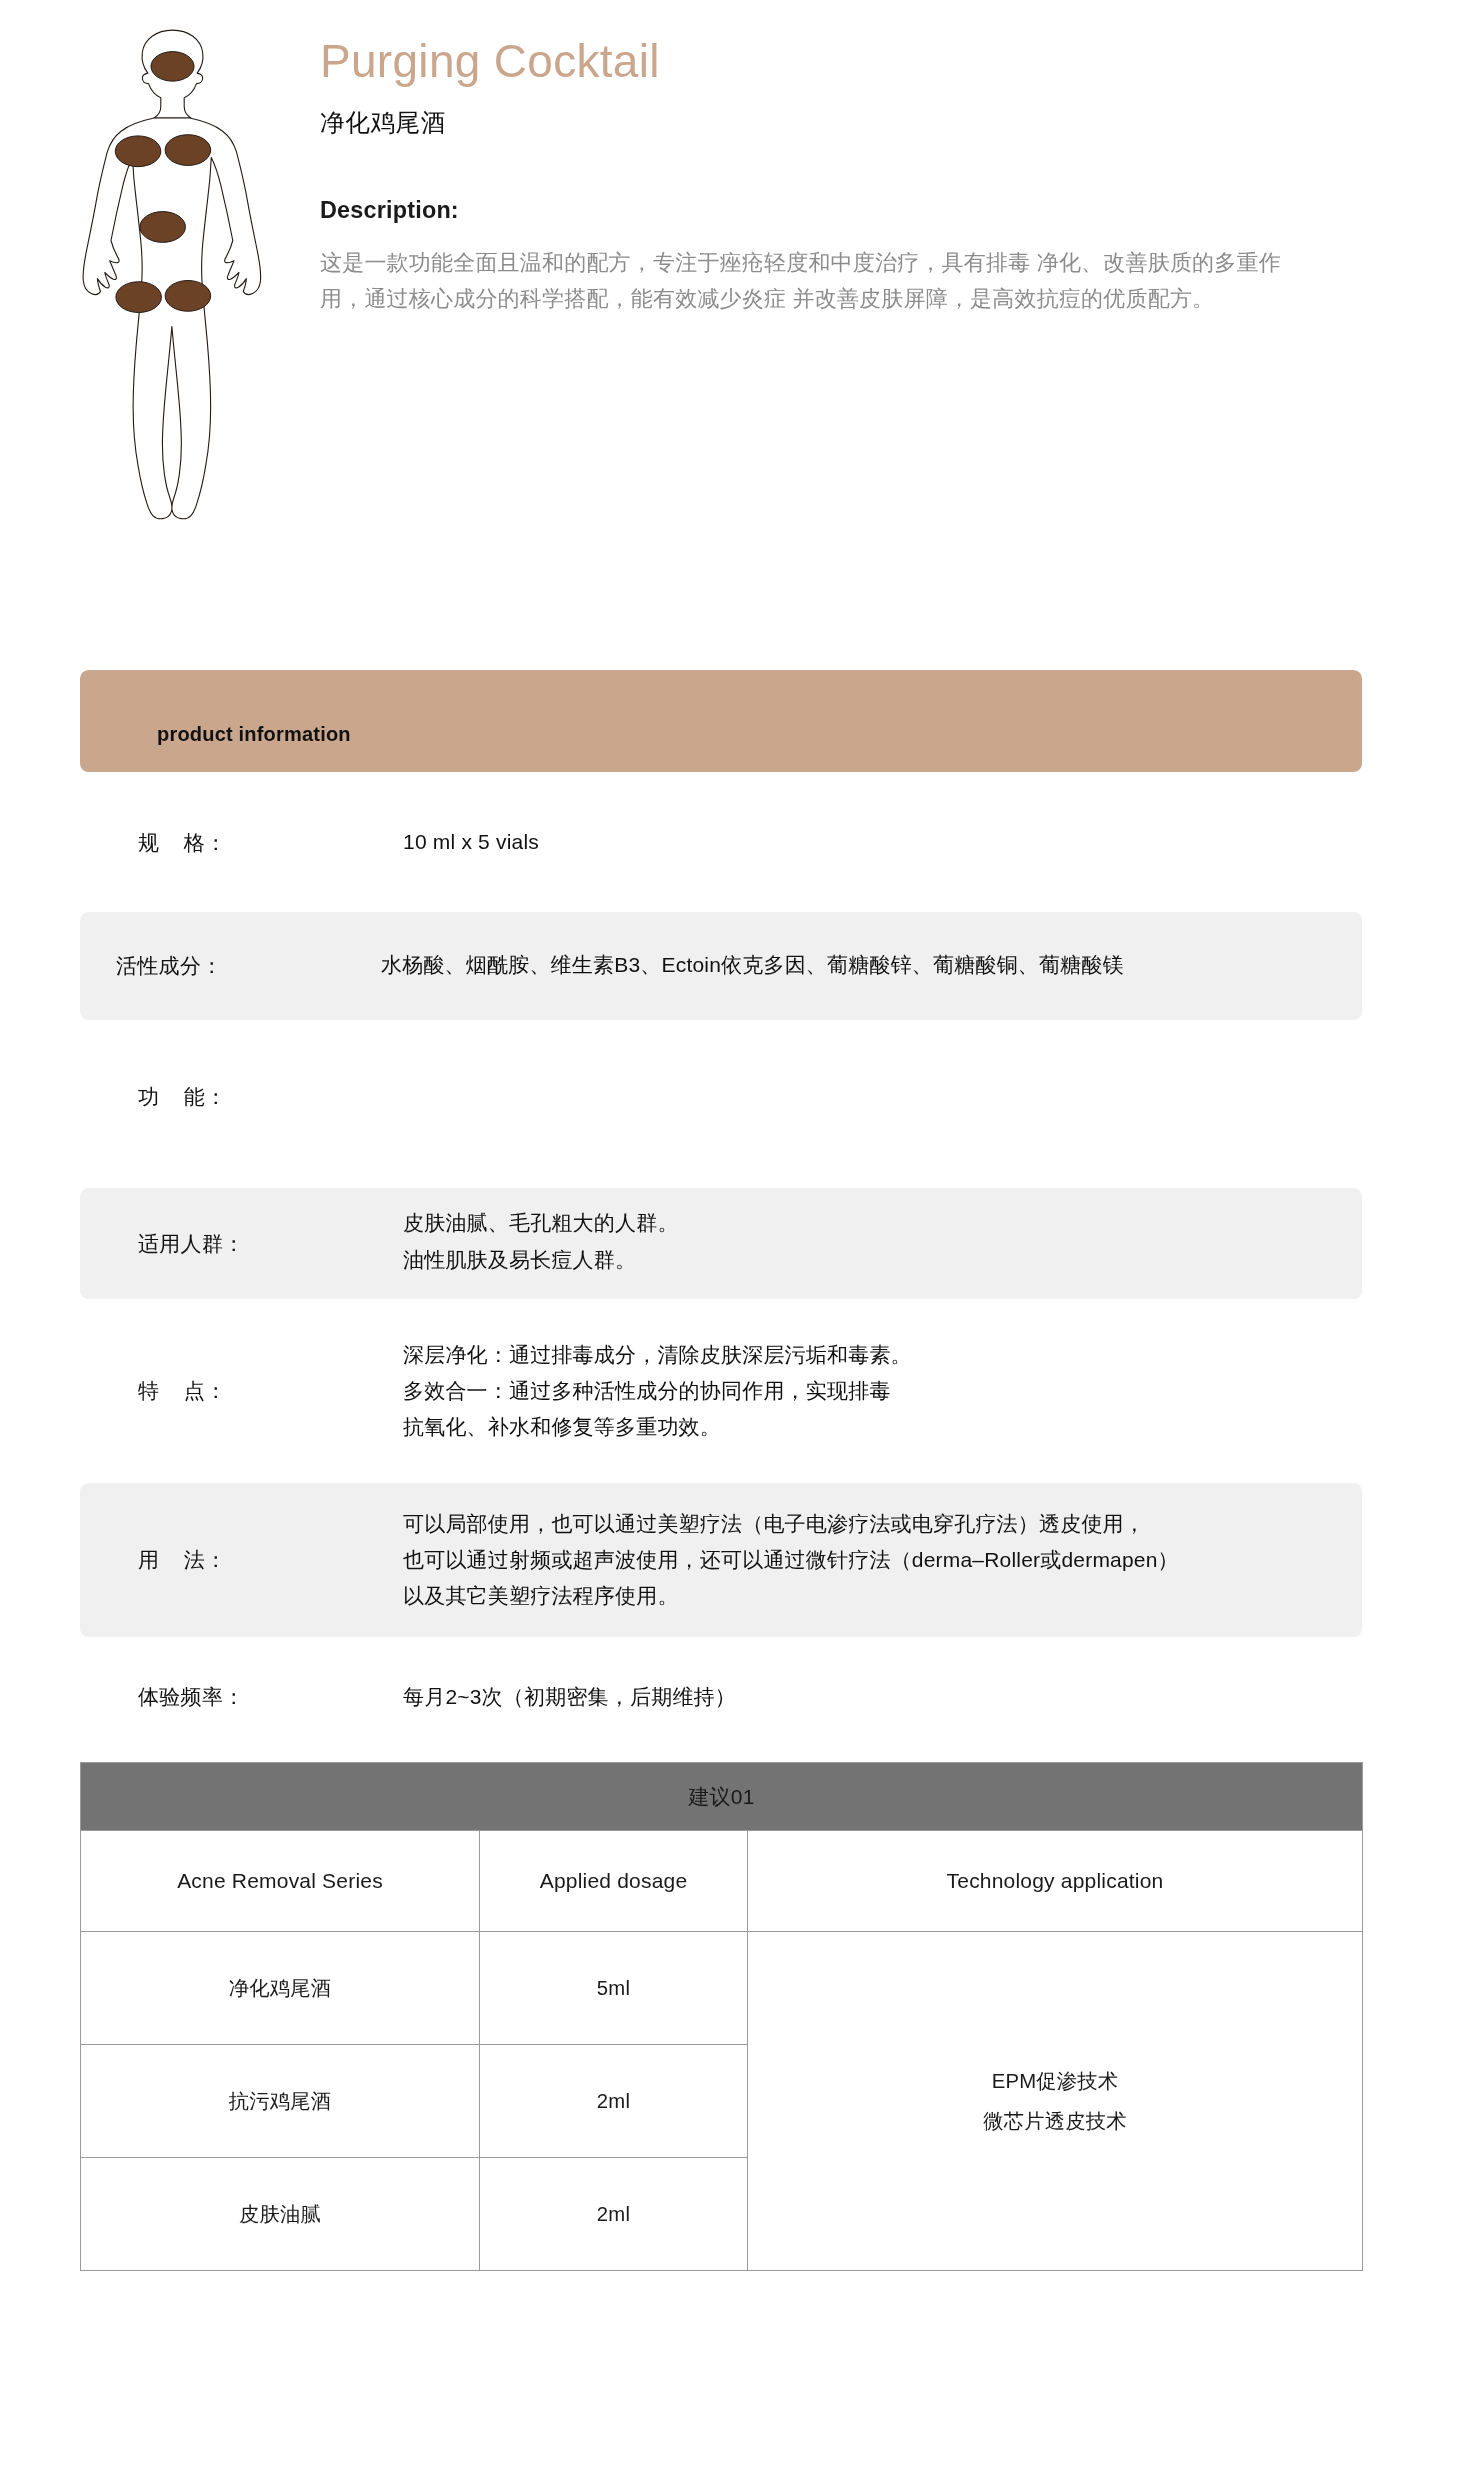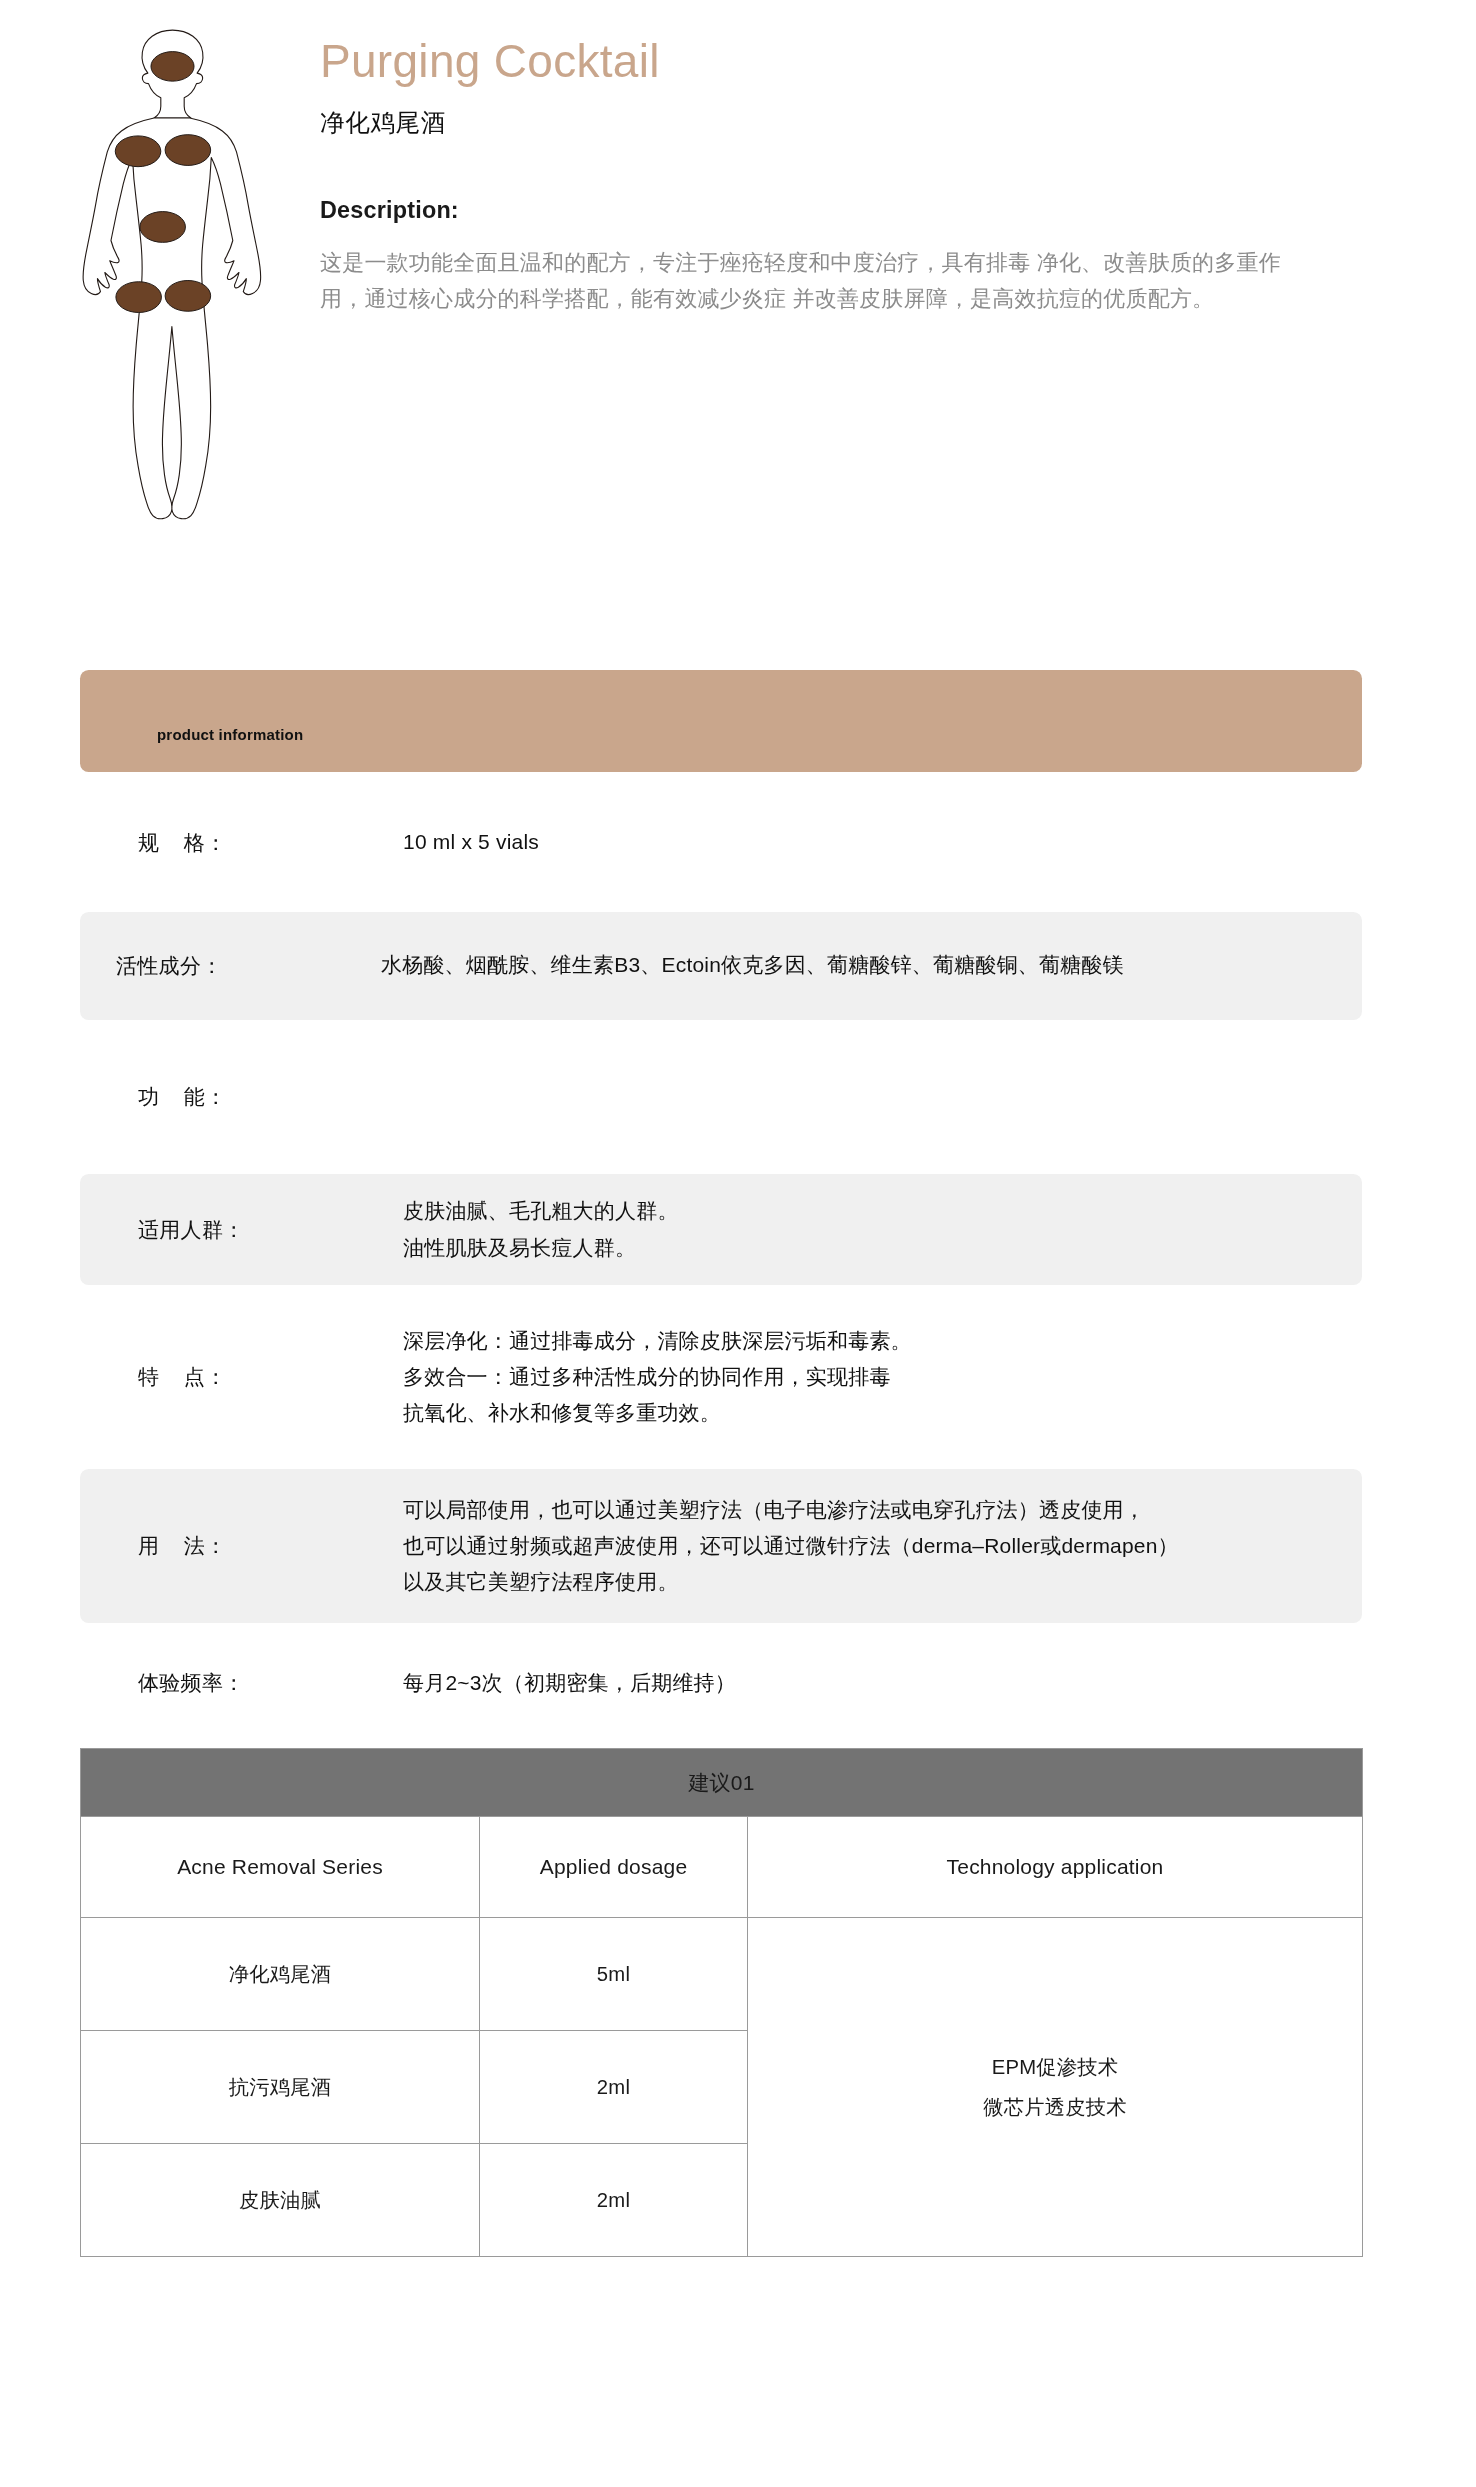--- a/index.html
+++ b/index.html
@@ -70,21 +70,21 @@
     margin: 128px 0 0 80px;
     width: 1282px;
     height: 102px;
     background: #C9A68C;
     border-radius: 8.6px;
     display: flex;
     align-items: center;
     box-sizing: border-box;
   }
   .pi-bar-label {
-    font-size: 15px;
+    font-size: 20px;
     font-weight: 700;
     color: #111111;
     margin-left: 77px;
     letter-spacing: 0.2px;
     margin-top: 28px;
   }
 
   
   .spec-list {
     margin: 0 0 0 80px;
@@ -109,21 +109,21 @@
     flex: 1 1 auto;
     font-size: 21px;
     line-height: 1.72;
     color: #111111;
     letter-spacing: 0.2px;
     white-space: pre-line;
   }
   .r-spec   { height: 86px; margin-top: 28px; }
   .r-ingr   { height: 108px; margin-top: 26px; padding-left: 36px; }
   .r-func   { height: 105px; margin-top: 24.6px; }
-  .r-people { height: 111px; margin-top: 25px; }
+  .r-people { height: 111px; margin-top: 39px; font-family: Liberation Mono, monospace; }
   .r-feat   { height: 137px; margin-top: 23.4px; }
   .r-usage  { height: 154px; margin-top: 23.4px; }
   .r-freq   { height: 74px; margin-top: 23.4px; }
 
   
   .rec-table {
     margin: 28px 0 0 80px;
     width: 1282px;
     border-collapse: collapse;
     table-layout: fixed;

